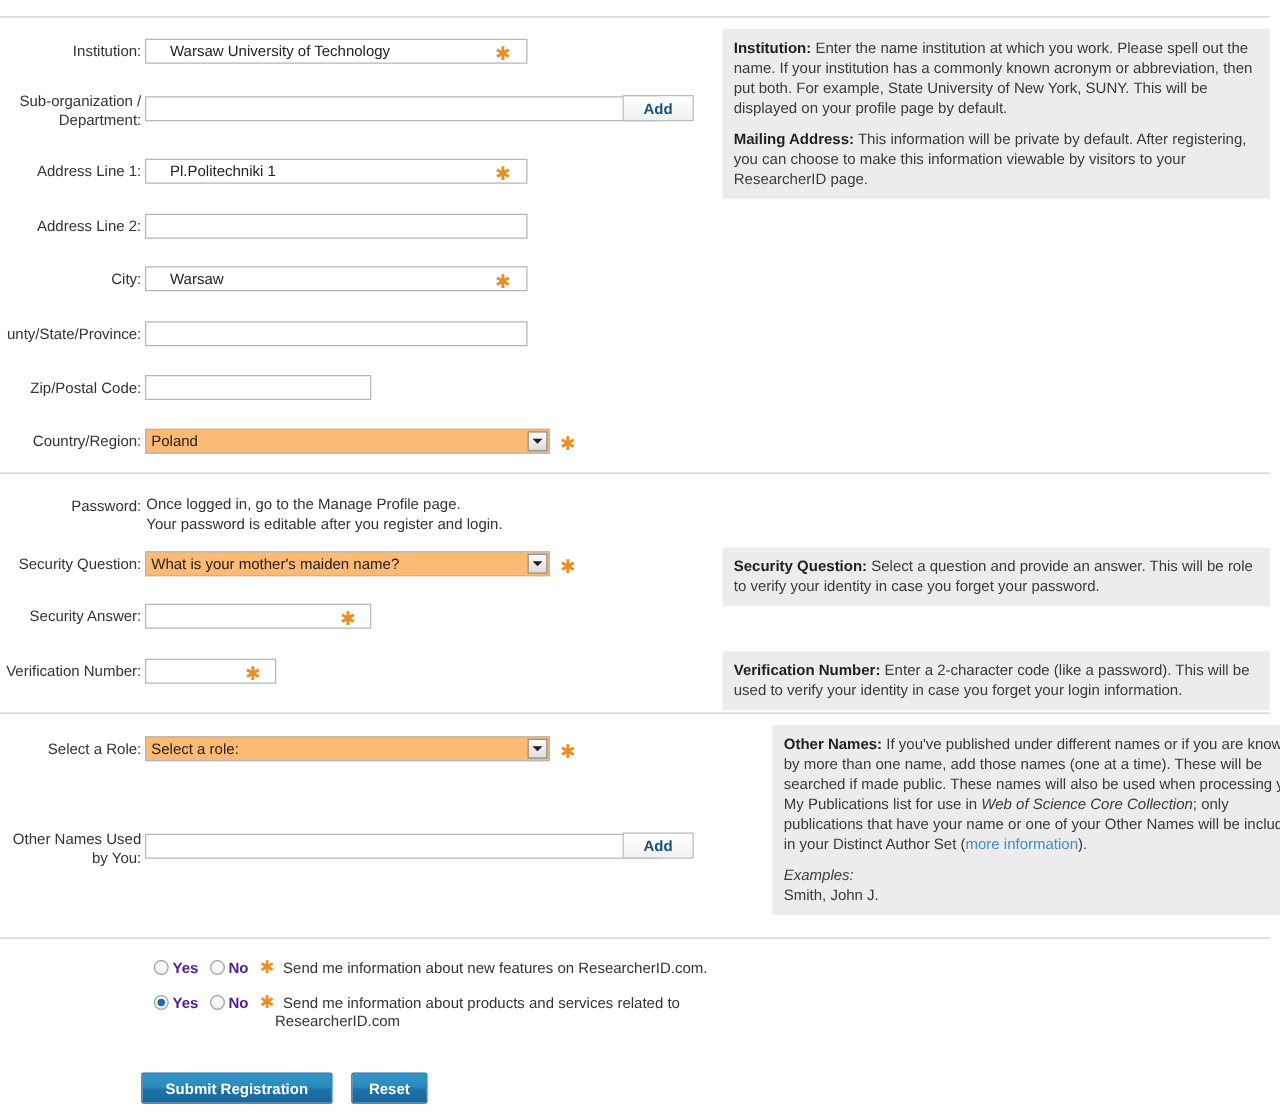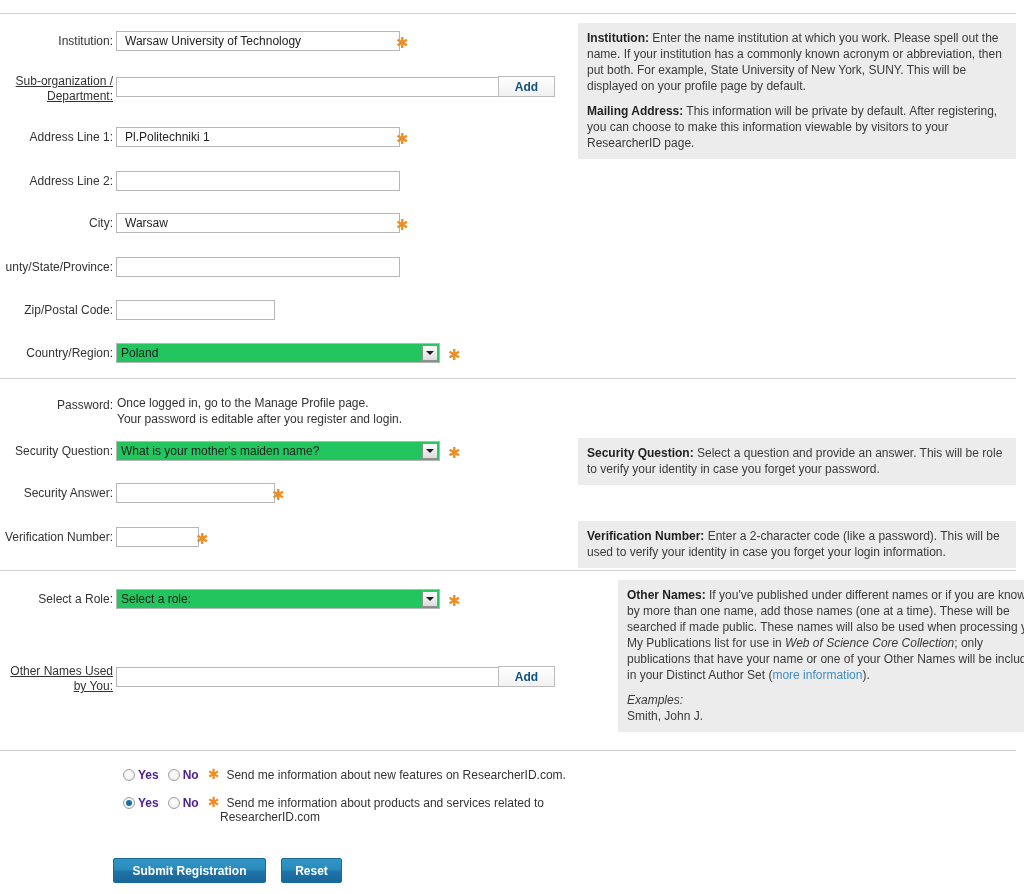--- a/index.html
+++ b/index.html
@@ -38,45 +38,45 @@
   }
   .lbl {
     position: absolute;
     right: 462px;   
     text-align: right;
     font-size: 12px;
     color: #333333;
     line-height: 15px;
     white-space: nowrap;
   }
-  .lbl.two-line { line-height: 15px; text-decoration: underline; }
+  .lbl.two-line { line-height: 15px; }
 
   .field {
     position: absolute;
     left: 116px;
   }
 
   input.txt {
     font-family: "Liberation Sans", sans-serif;
     font-size: 12px;
     color: #222222;
     border: 1px solid #b6b6b6;
     background: #ffffff;
     height: 18px;
     line-height: 18px;
-    padding: 0 8px;
+    padding: 0 19px;
     box-sizing: content-box;
     outline: none;
   }
 
   .selbox {
     position: relative;
     display: inline-block;
     border: 1px solid #b6b6b6;
-    background: #22c55e;
+    background: #fdba74;
     height: 18px;
     box-sizing: content-box;
     vertical-align: middle;
   }
   .selbox .seltext {
     position: absolute;
     left: 4px;
     top: 0;
     height: 18px;
     line-height: 18px;

